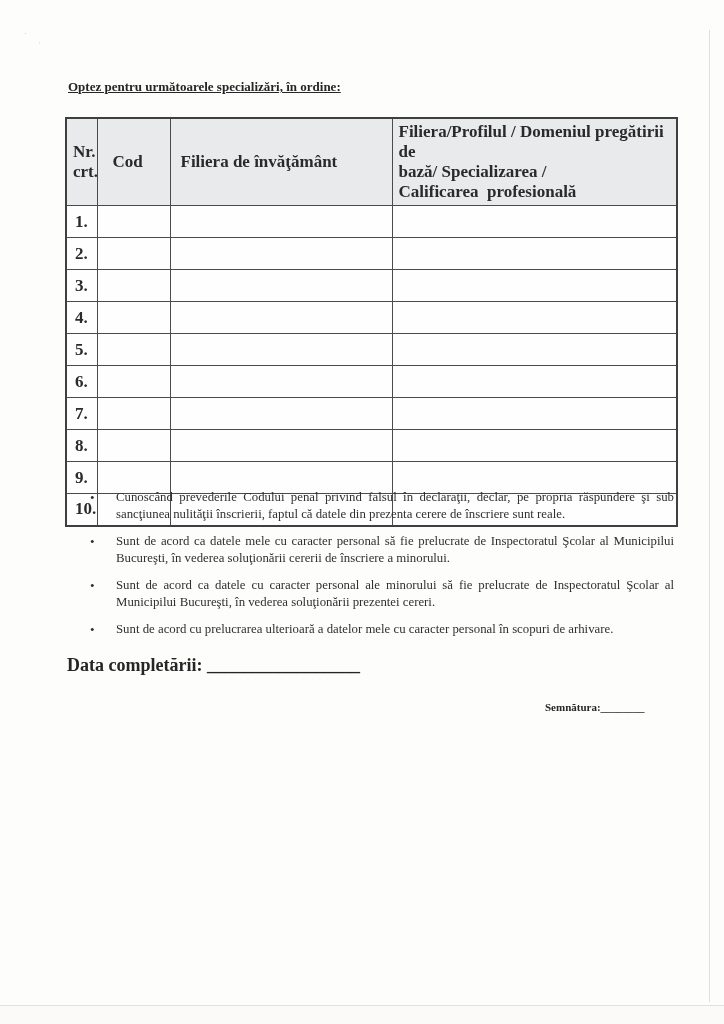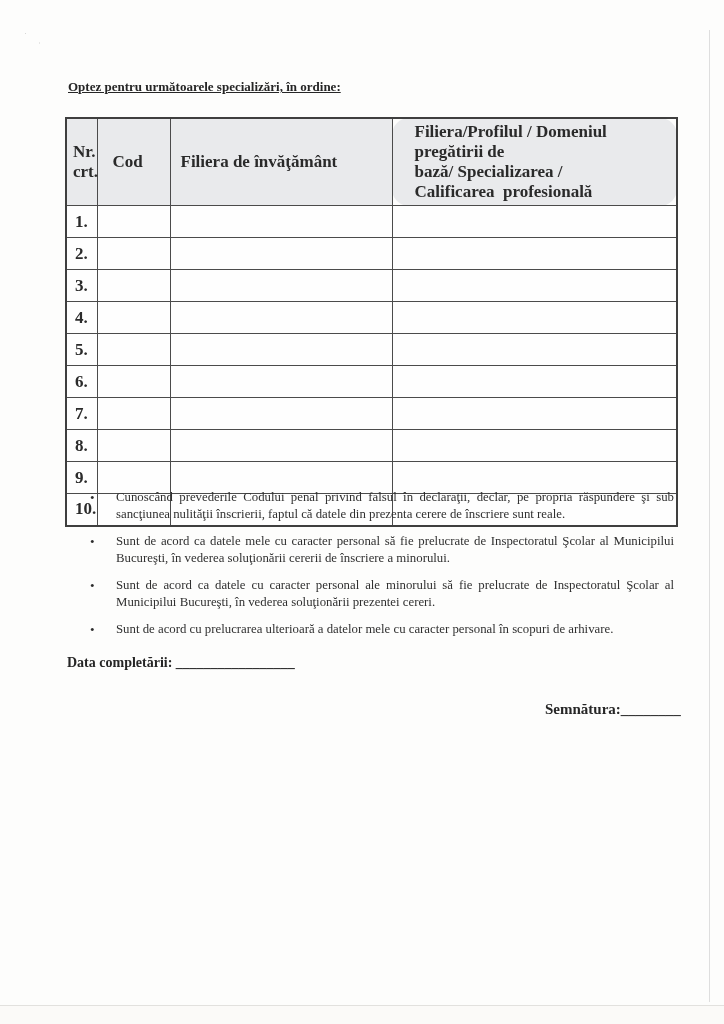--- a/index.html
+++ b/index.html
@@ -53,44 +53,44 @@
   }
   .th-pre { white-space: pre-wrap; line-height: 1.18; }
   .choices-table tbody td { height: 32px; background: #fefefe; }
   .choices-table tbody td.nr { font-weight: bold; padding-left: 8px; }
   .col-nr  { width: 31px; }
   .col-cod { width: 73px; }
   .col-unit{ width: 222px; }
   .col-fil { width: 285px; }
   .choices-table thead th.h-cod { padding-left: 15px; }
   .choices-table thead th.h-unit { padding-left: 10px; }
-  .choices-table thead th.h-fil { padding: 3px 22px; vertical-align: top; border-radius: 17px; }
+  .choices-table thead th.h-fil { padding: 3px 6px; vertical-align: top; }
 
   
   .declarations {
     position: absolute; left: 86px; top: 489px; width: 588px;
   }
   .decl { display: flex; margin-bottom: 10px; }
   .decl .bullet {
     width: 26px; flex: 0 0 26px; text-align: left; padding-left: 4px;
     font-size: 13px; line-height: 17px; color: #2b2b2b;
   }
   .decl p {
     margin: 0; flex: 1; font-size: 12.8px; line-height: 17px;
     text-align: justify; color: #303030;
   }
 
   
   .date-line {
     position: absolute; left: 67px; top: 655px;
-    font-size: 14px; font-weight: bold; color: #262626;
+    font-size: 18px; font-weight: bold; color: #262626;
   }
   .signature-line {
     position: absolute; left: 545px; top: 701px;
-    font-size: 15px; font-weight: bold; color: #262626;
+    font-size: 11px; font-weight: bold; color: #262626;
   }
   .fill-line { font-weight: bold; letter-spacing: 0; }
 </style>
 </head>
 <body>
 
 <div class="page">
 
   <span class="scan-speck" style="left:24px; top:28px;">·</span>
   <span class="scan-speck" style="left:38px; top:36px;">˒</span>

